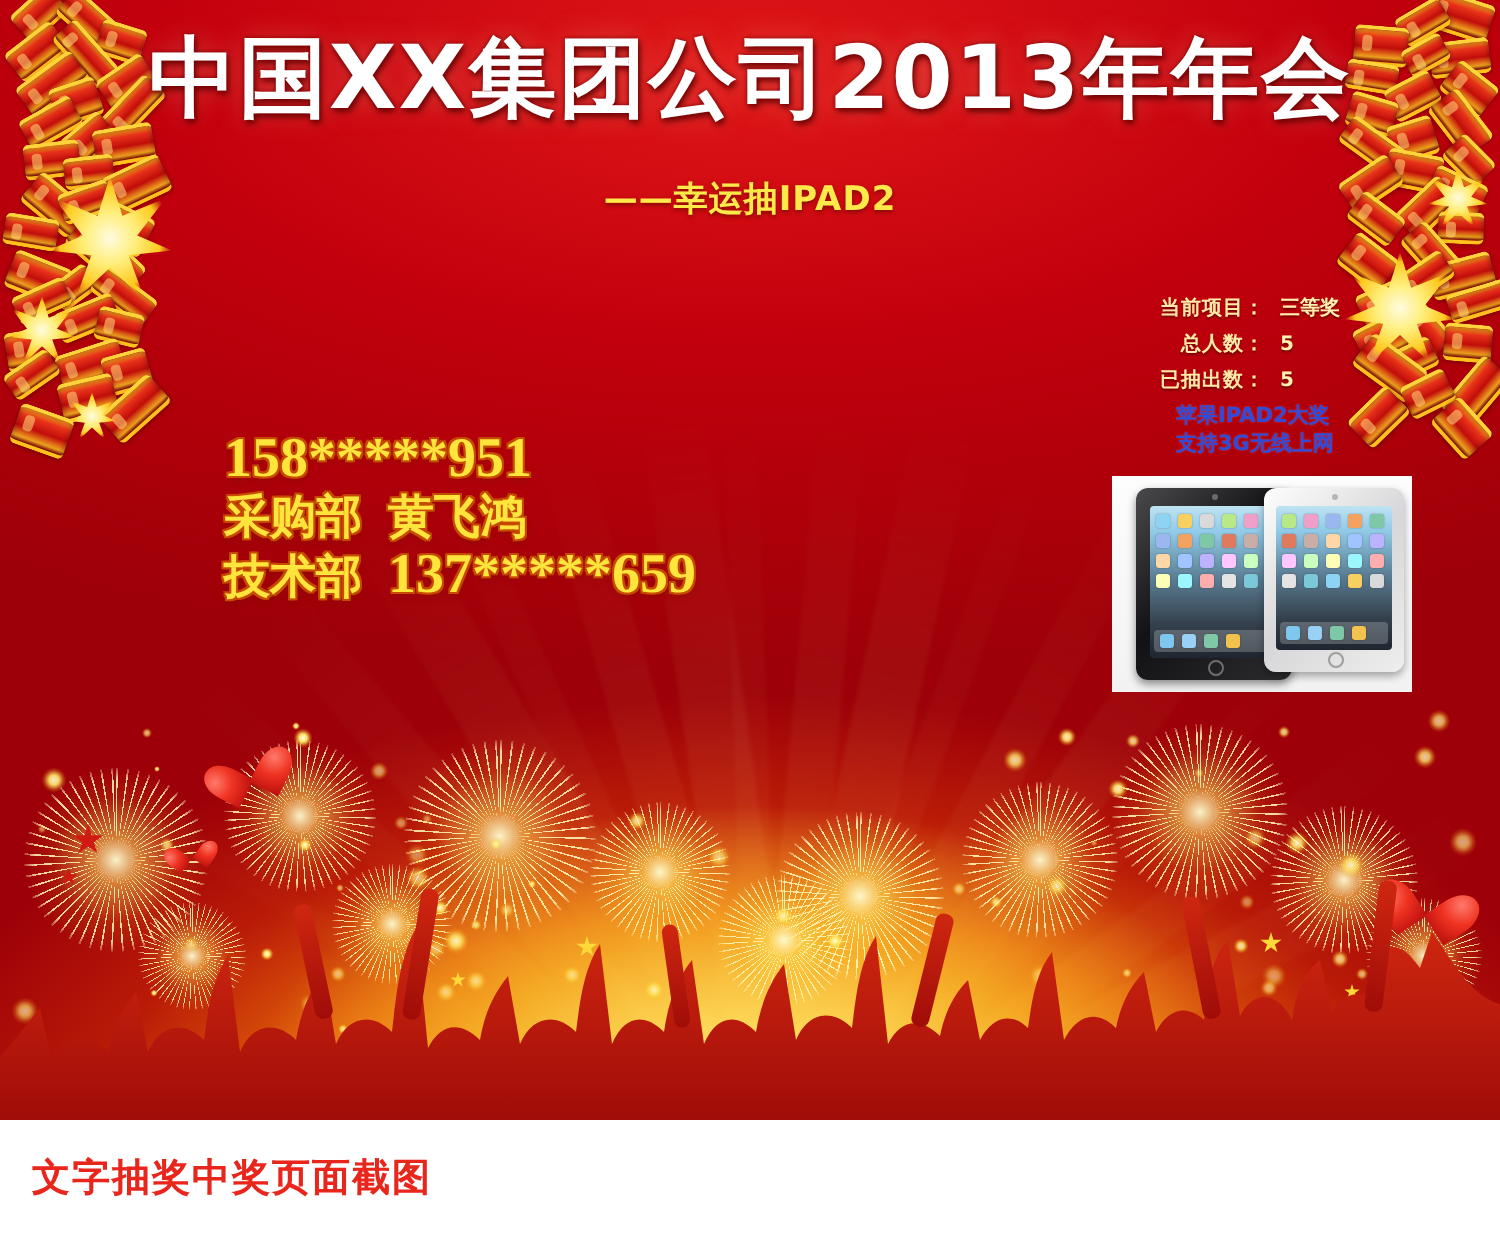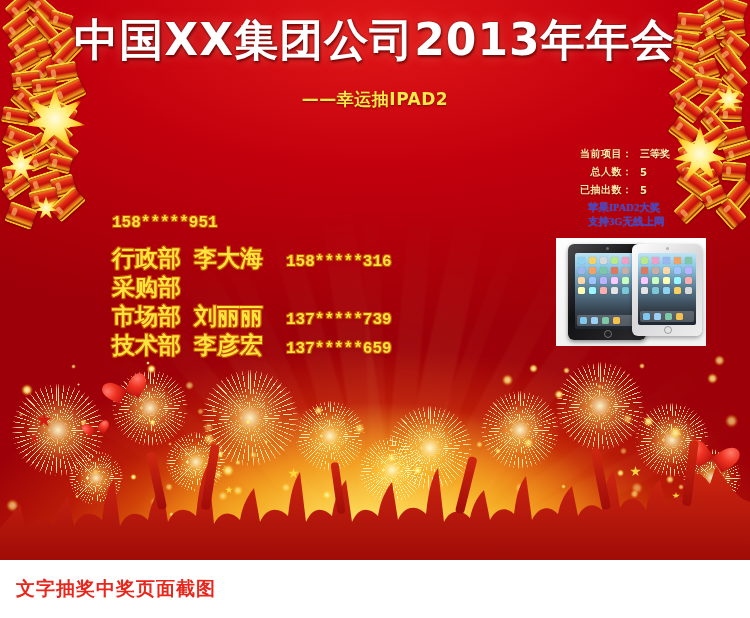--- a/index.html
+++ b/index.html
@@ -125,34 +125,34 @@
     height:29px;white-space:nowrap;
     font-weight:bold;
     color:#ffe43c;
     text-shadow:
       -1px 0 0 #c64a00, 1px 0 0 #c64a00, 0 -1px 0 #c64a00, 0 1px 0 #c64a00,
       -1px -1px 0 #c64a00, 1px -1px 0 #c64a00, -1px 1px 0 #c64a00, 1px 1px 0 #c64a00,
       0 2px 3px rgba(120,20,0,.55);
   }
   .w-dept{width:82px;font-size:23px;}
   .w-name{width:92px;font-size:23px;}
-  .w-phone{font-size:16px;letter-spacing:0px;font-family:Liberation Mono, monospace;}
+  .w-phone{font-size:28px;letter-spacing:0px;font-family:Liberation Serif, serif;}
 
   
   .info{position:absolute;left:560px;top:146px;width:170px;}
   .irow{
     display:flex;align-items:center;height:16px;margin-bottom:2px;
     font-size:10px;font-weight:bold;color:#ffe9a8;white-space:nowrap;
     text-shadow:0 1px 1px rgba(110,0,0,.9);
   }
   .ilabel{width:62px;text-align:right;letter-spacing:.5px;}
   .icolon{width:8px;text-align:center;}
   .ivalue{padding-left:10px;color:#fff0b0;}
   .promo{
-    margin-top:3px;padding-left:28px;font-family:Liberation Serif, serif;
+    margin-top:3px;padding-left:28px;
   }
   .promo div{
     font-size:10.5px;font-weight:bold;color:#2f4bd8;line-height:14px;white-space:nowrap;
     text-shadow:0 0 1px rgba(255,255,255,.25);
   }
 
   
   .ipads{
     position:absolute;left:556px;top:238px;width:150px;height:108px;
     background:linear-gradient(to bottom,#fdfdfd,#f2f2f2);
@@ -451,35 +451,25 @@
     </div>
 
     <div class="title">中国XX集团公司2013年年会</div>
     <div class="subtitle">——幸运抽IPAD2</div>
 
     <div class="winners" id="winners">
         <div class="wrow">
           <span class="w-phone">158*****951</span>
         </div>
         <div class="wrow">
-          <span class="w-dept">行政部</span>
-          <span class="w-name">李大海</span>
-          <span class="w-phone">158*****316</span>
-        </div>
-        <div class="wrow">
           <span class="w-dept">采购部</span>
-        </div>
-        <div class="wrow">
-          <span class="w-dept">市场部</span>
-          <span class="w-name">刘丽丽</span>
-          <span class="w-phone">137*****739</span>
+          <span class="w-name">黄飞鸿</span>
         </div>
         <div class="wrow">
           <span class="w-dept">技术部</span>
-          <span class="w-name">李彦宏</span>
           <span class="w-phone">137*****659</span>
         </div>
       </div>
 
     <div class="info">
       <div class="irow">
         <span class="ilabel">当前项目</span>
         <span class="icolon">：</span>
         <span class="ivalue">三等奖</span>
       </div>

